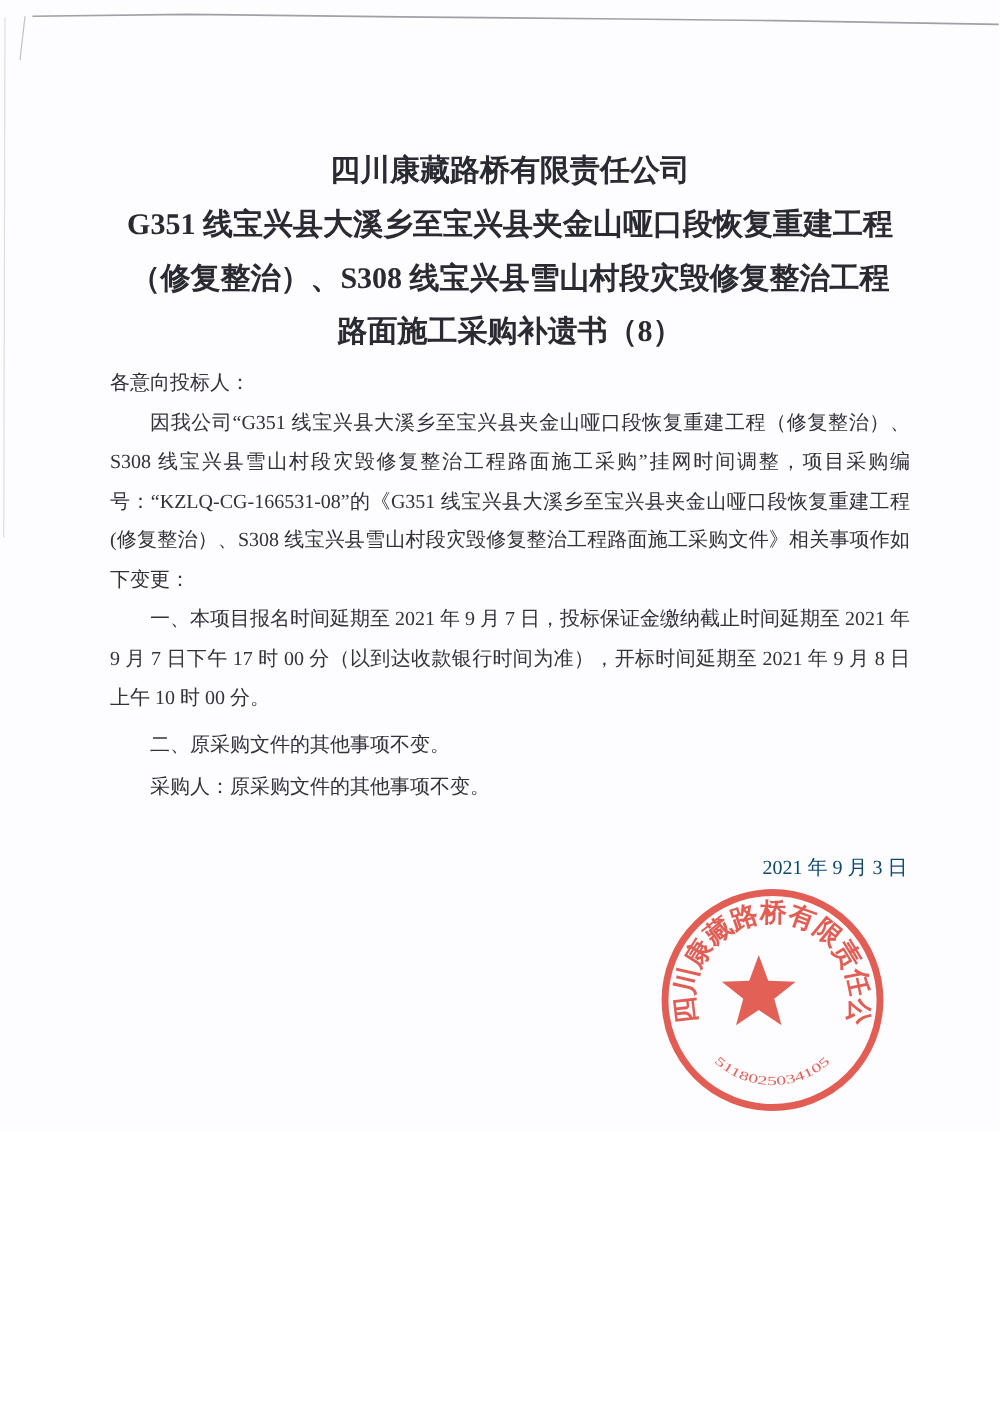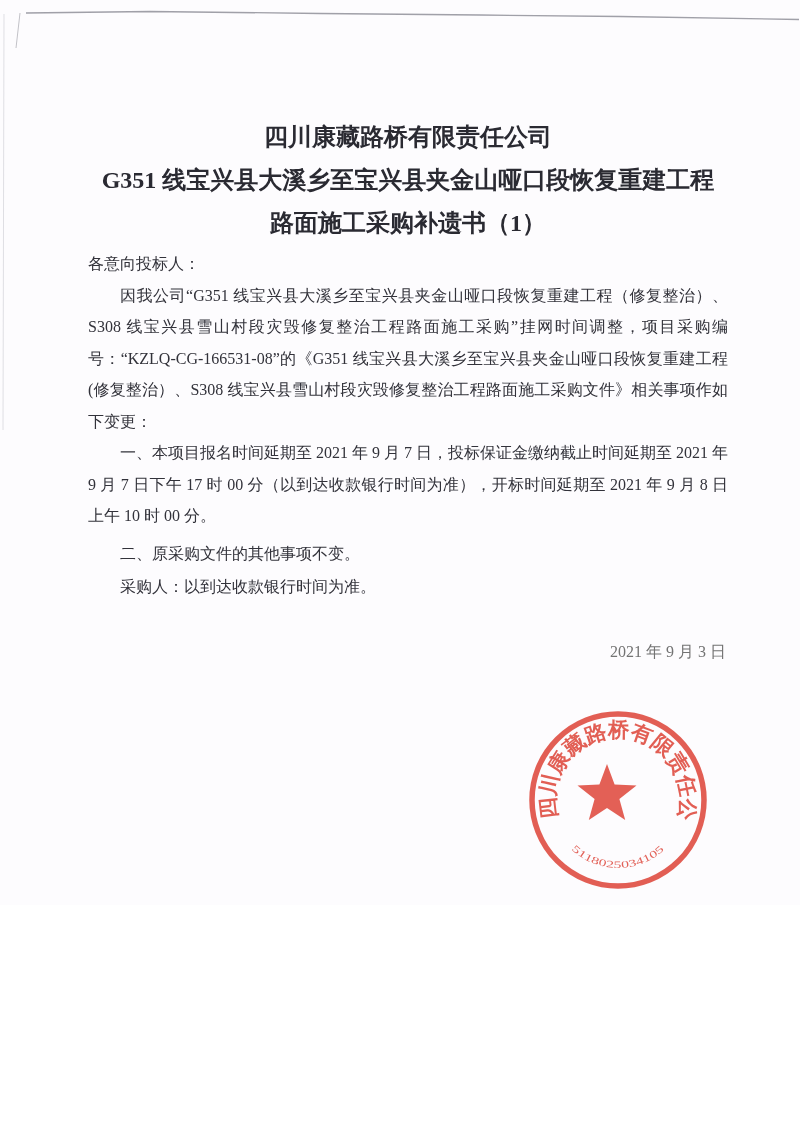--- a/index.html
+++ b/index.html
@@ -17,21 +17,21 @@
     font-size:16px; line-height:31.5px;
   }
   .title { text-align:center; font-weight:700; color:#2a2a32; }
   .title-line { font-size:24px; line-height:43px; white-space:nowrap; }
   p { margin:0; text-align:justify; }
   .salutation { margin-top:3px; }
   .indent { text-indent:2em; }
   .item2 { margin-top:6px; }
   .contact { margin-top:2px; }
   .contact p { text-indent:2em; text-align:left; }
-  .date { margin-top:33px; text-align:right; padding-right:2px; color:#737373; }
+  .date { margin-top:33px; text-align:right; padding-right:2px; color:#0c4a6e; }
   .seal {
     position:absolute; left:508px; top:690px;
     width:220px; height:220px;
     mix-blend-mode:multiply;
     opacity:0.92;
   }
   .seal text { font-family:"Liberation Serif","DejaVu Serif",serif; }
 </style>
 </head>
 <body>
@@ -41,30 +41,31 @@
   <svg class="scan-edges" viewBox="0 0 800 1131">
     <polyline points="26,13 150,11.5 320,13.5 480,15 620,16.5 799,19.5" fill="none" stroke="#8f8f99" stroke-width="1.3" opacity="0.85"></polyline>
     <line x1="20" y1="13" x2="16" y2="48" stroke="#a9a9b0" stroke-width="1" opacity="0.7"></line>
     <line x1="4" y1="14" x2="3" y2="430" stroke="#d2d2d8" stroke-width="1" opacity="0.7"></line>
   </svg>
 
   <div class="content">
     <div class="title">
       <div class="title-line">四川康藏路桥有限责任公司</div>
       <div class="title-line">G351 线宝兴县大溪乡至宝兴县夹金山哑口段恢复重建工程</div>
-      <div class="title-line">路面施工采购补遗书（1）</div>
+      <div class="title-line">（修复整治）、S308 线宝兴县雪山村段灾毁修复整治工程</div>
+      <div class="title-line">路面施工采购补遗书（8）</div>
     </div>
 
     <p class="salutation">各意向投标人：</p>
     <p class="indent">因我公司“G351 线宝兴县大溪乡至宝兴县夹金山哑口段恢复重建工程（修复整治）、S308 线宝兴县雪山村段灾毁修复整治工程路面施工采购”挂网时间调整，项目采购编号：“KZLQ-CG-166531-08”的《G351 线宝兴县大溪乡至宝兴县夹金山哑口段恢复重建工程(修复整治）、S308 线宝兴县雪山村段灾毁修复整治工程路面施工采购文件》相关事项作如下变更：</p>
     <p class="indent">一、本项目报名时间延期至 2021 年 9 月 7 日，投标保证金缴纳截止时间延期至 2021 年 9 月 7 日下午 17 时 00 分（以到达收款银行时间为准），开标时间延期至 2021 年 9 月 8 日上午 10 时 00 分。</p>
     <p class="indent item2">二、原采购文件的其他事项不变。</p>
 
     <div class="contact">
-      <p>采购人：以到达收款银行时间为准。</p>
+      <p>采购人：原采购文件的其他事项不变。</p>
     </div>
 
     <p class="date">2021 年 9 月 3 日</p>
   </div>
 
   <svg class="seal" viewBox="0 0 220 220">
     <defs>
       <path id="sealRingTextPath" d="M 50.8,131.5 A 63,63 0 1 1 169.2,131.5" fill="none"></path>
       <path id="sealNumberPath" d="M 57.9,153.7 A 68,68 0 0 0 162.1,153.7" fill="none"></path>
     </defs>

